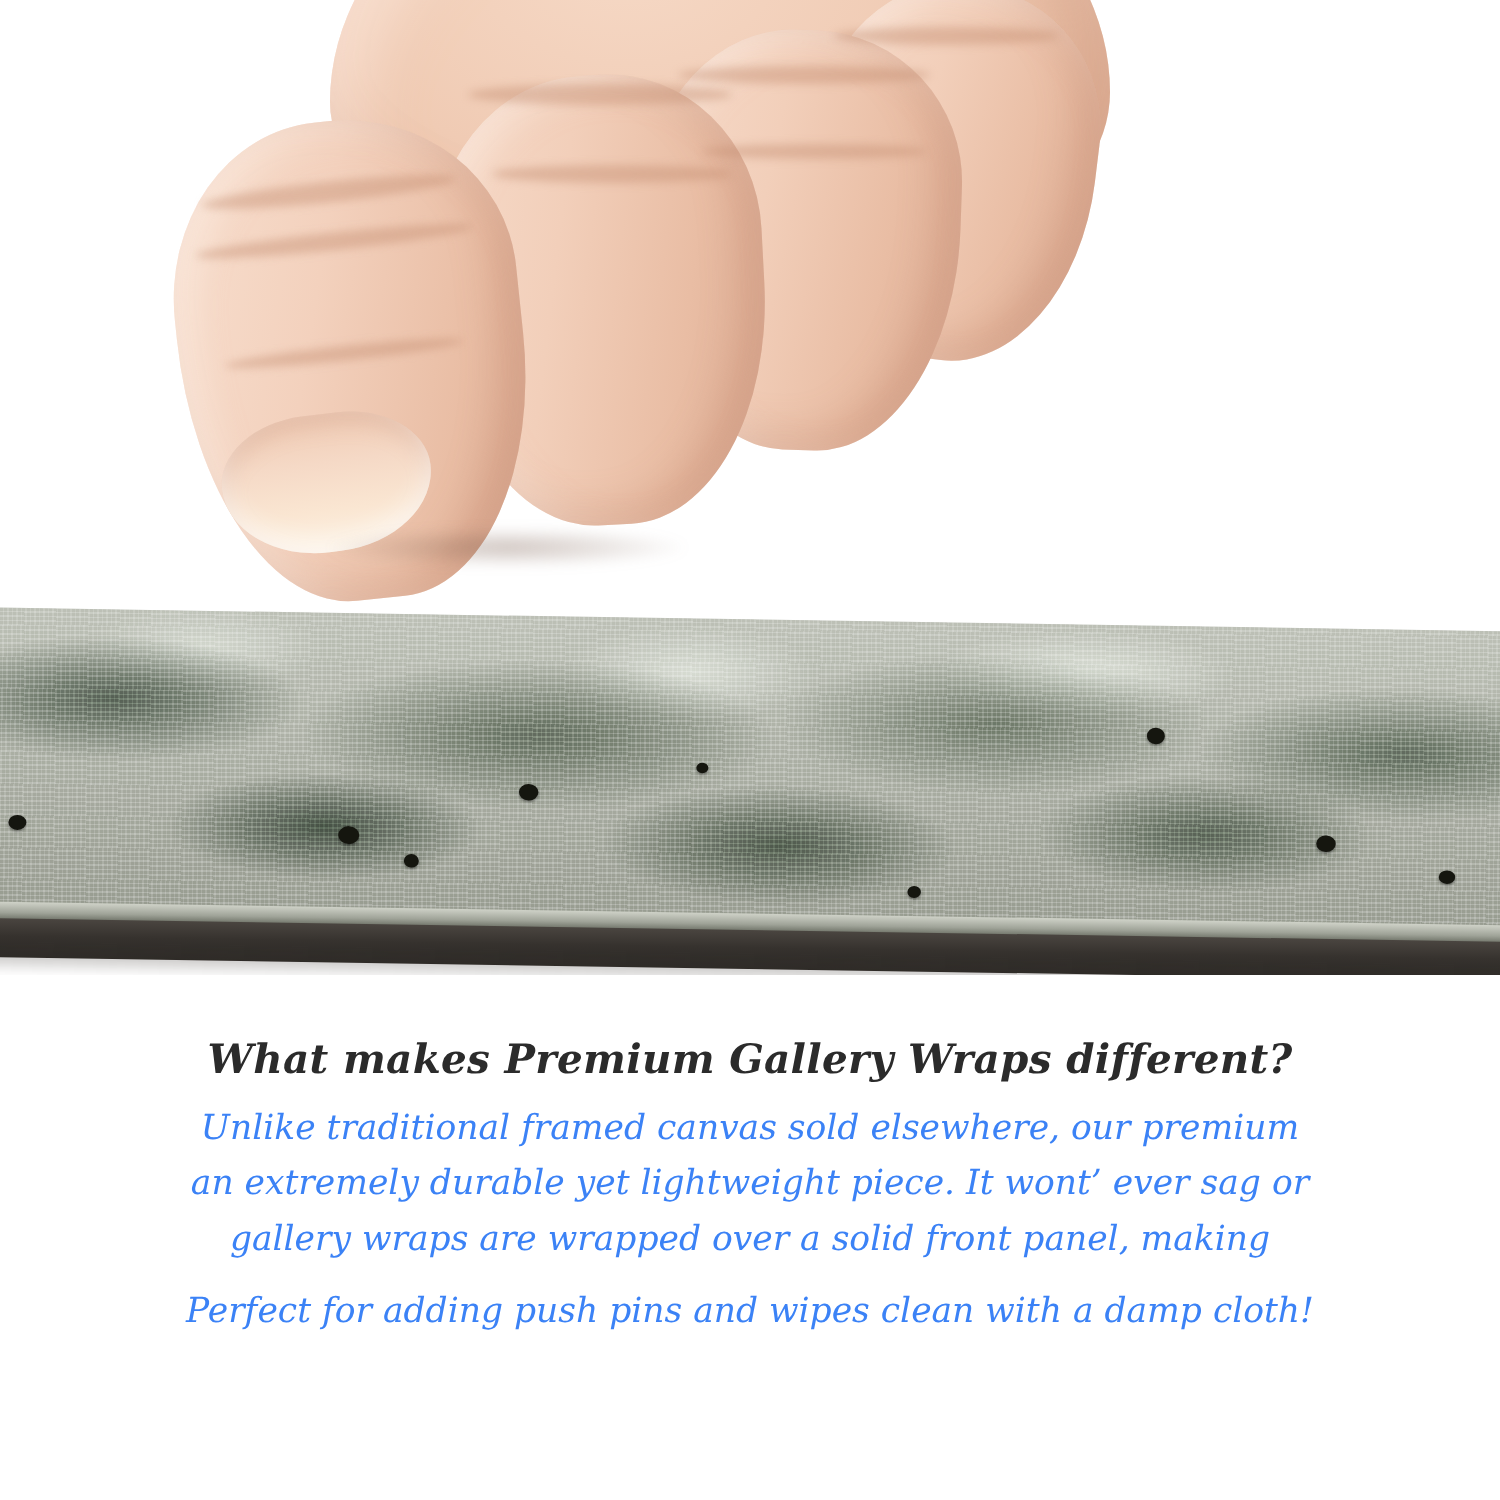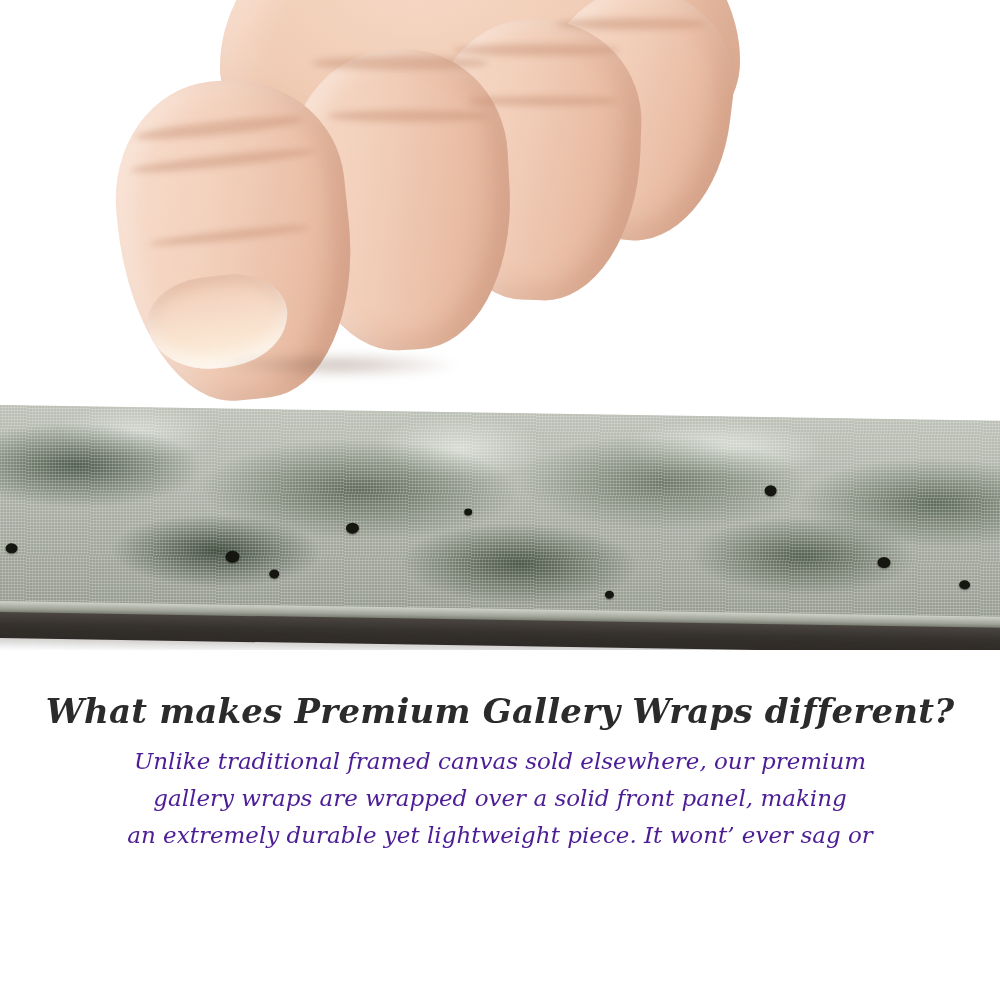--- a/index.html
+++ b/index.html
@@ -208,36 +208,36 @@
     position: absolute;
     left: 0;
     top: 690px;
     width: 1000px;
     text-align: center;
     font-family: "DejaVu Serif", serif;
     color: #2b2b2b;
   }
 
   .caption-heading {
-    font-size: 34px;
+    font-size: 27px;
     font-style: italic;
     font-weight: 700;
     letter-spacing: 0.2px;
     margin: 0 0 10px 0;
     line-height: 1.25;
   }
 
   .caption-body {
     font-size: 23px;
     font-style: italic;
     font-weight: 400;
     line-height: 1.62;
     margin: 0;
     padding: 0 80px;
-    color: #4c1d95;
+    color: #3b82f6;
   }
 
   .caption-line {
     display: block;
     white-space: nowrap;
   }
 
   .caption-final {
     display: block;
     margin-top: 10px;
@@ -289,18 +289,19 @@
       <div class="slab-bevel"></div>
       <div class="slab-side"></div>
       <div class="slab-shadow"></div>
     </div>
   </div>
 
   <div class="caption">
     <h2 class="caption-heading">What makes Premium Gallery Wraps different?</h2>
     <p class="caption-body">
       <span class="caption-line">Unlike traditional framed canvas sold elsewhere, our premium</span>
+      <span class="caption-line">an extremely durable yet lightweight piece. It wont’ ever sag or</span>
       <span class="caption-line">gallery wraps are wrapped over a solid front panel, making</span>
-      <span class="caption-line">an extremely durable yet lightweight piece. It wont’ ever sag or</span>
+      <span class="caption-final">Perfect for adding push pins and wipes clean with a damp cloth!</span>
     </p>
   </div>
 
 </div>
 
 </body></html>

